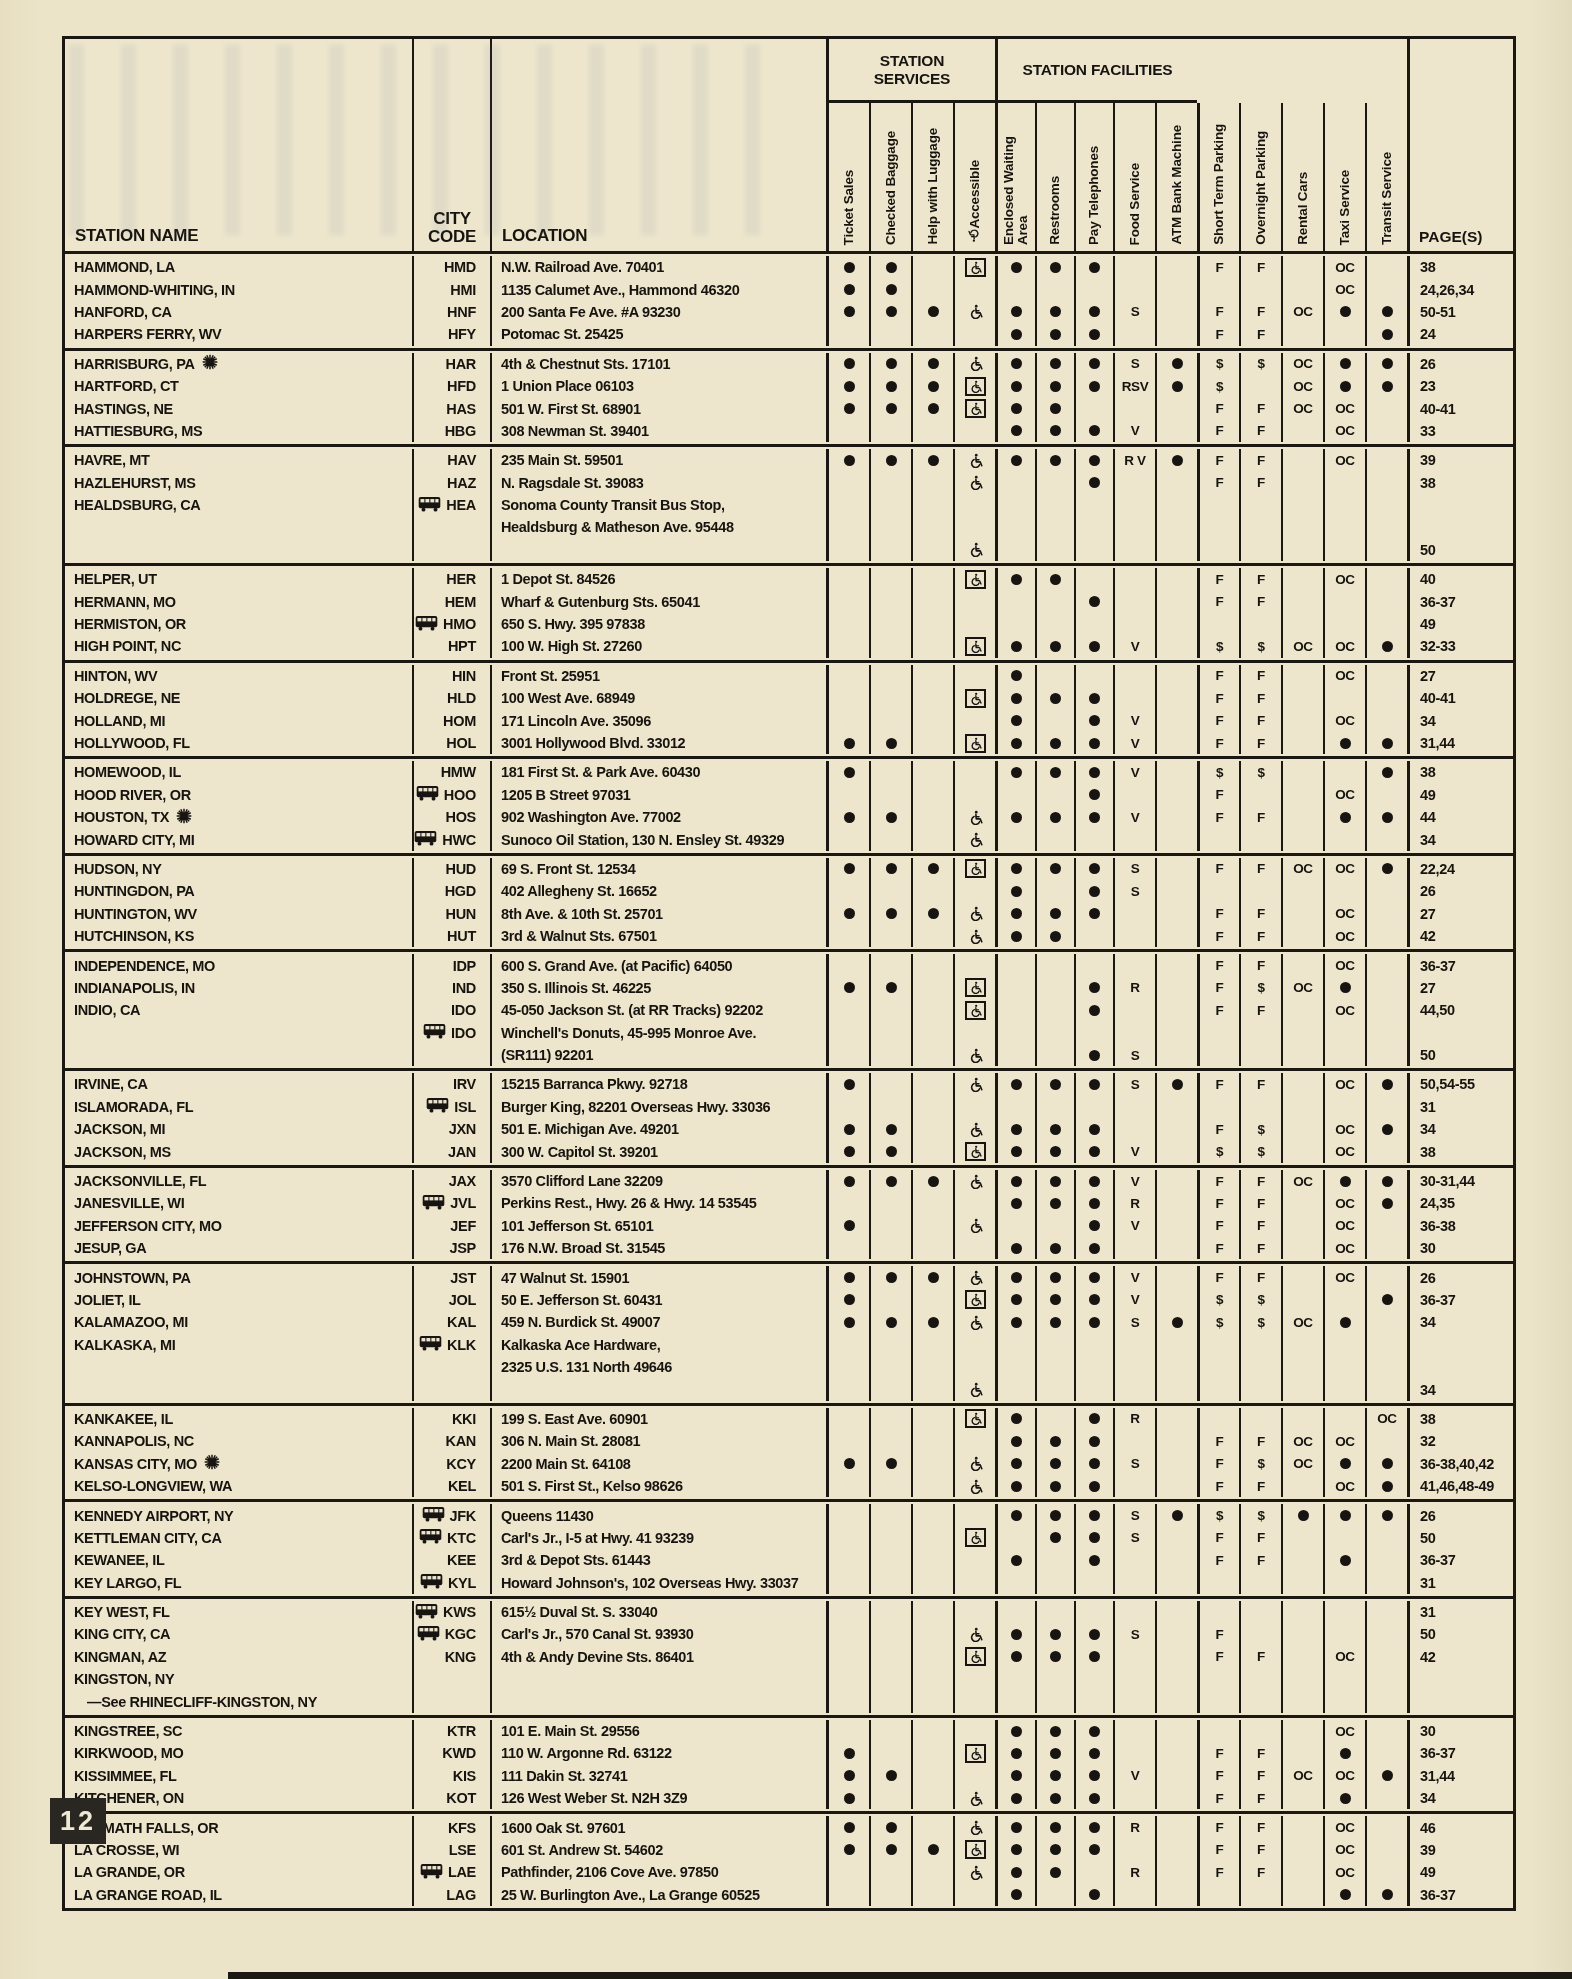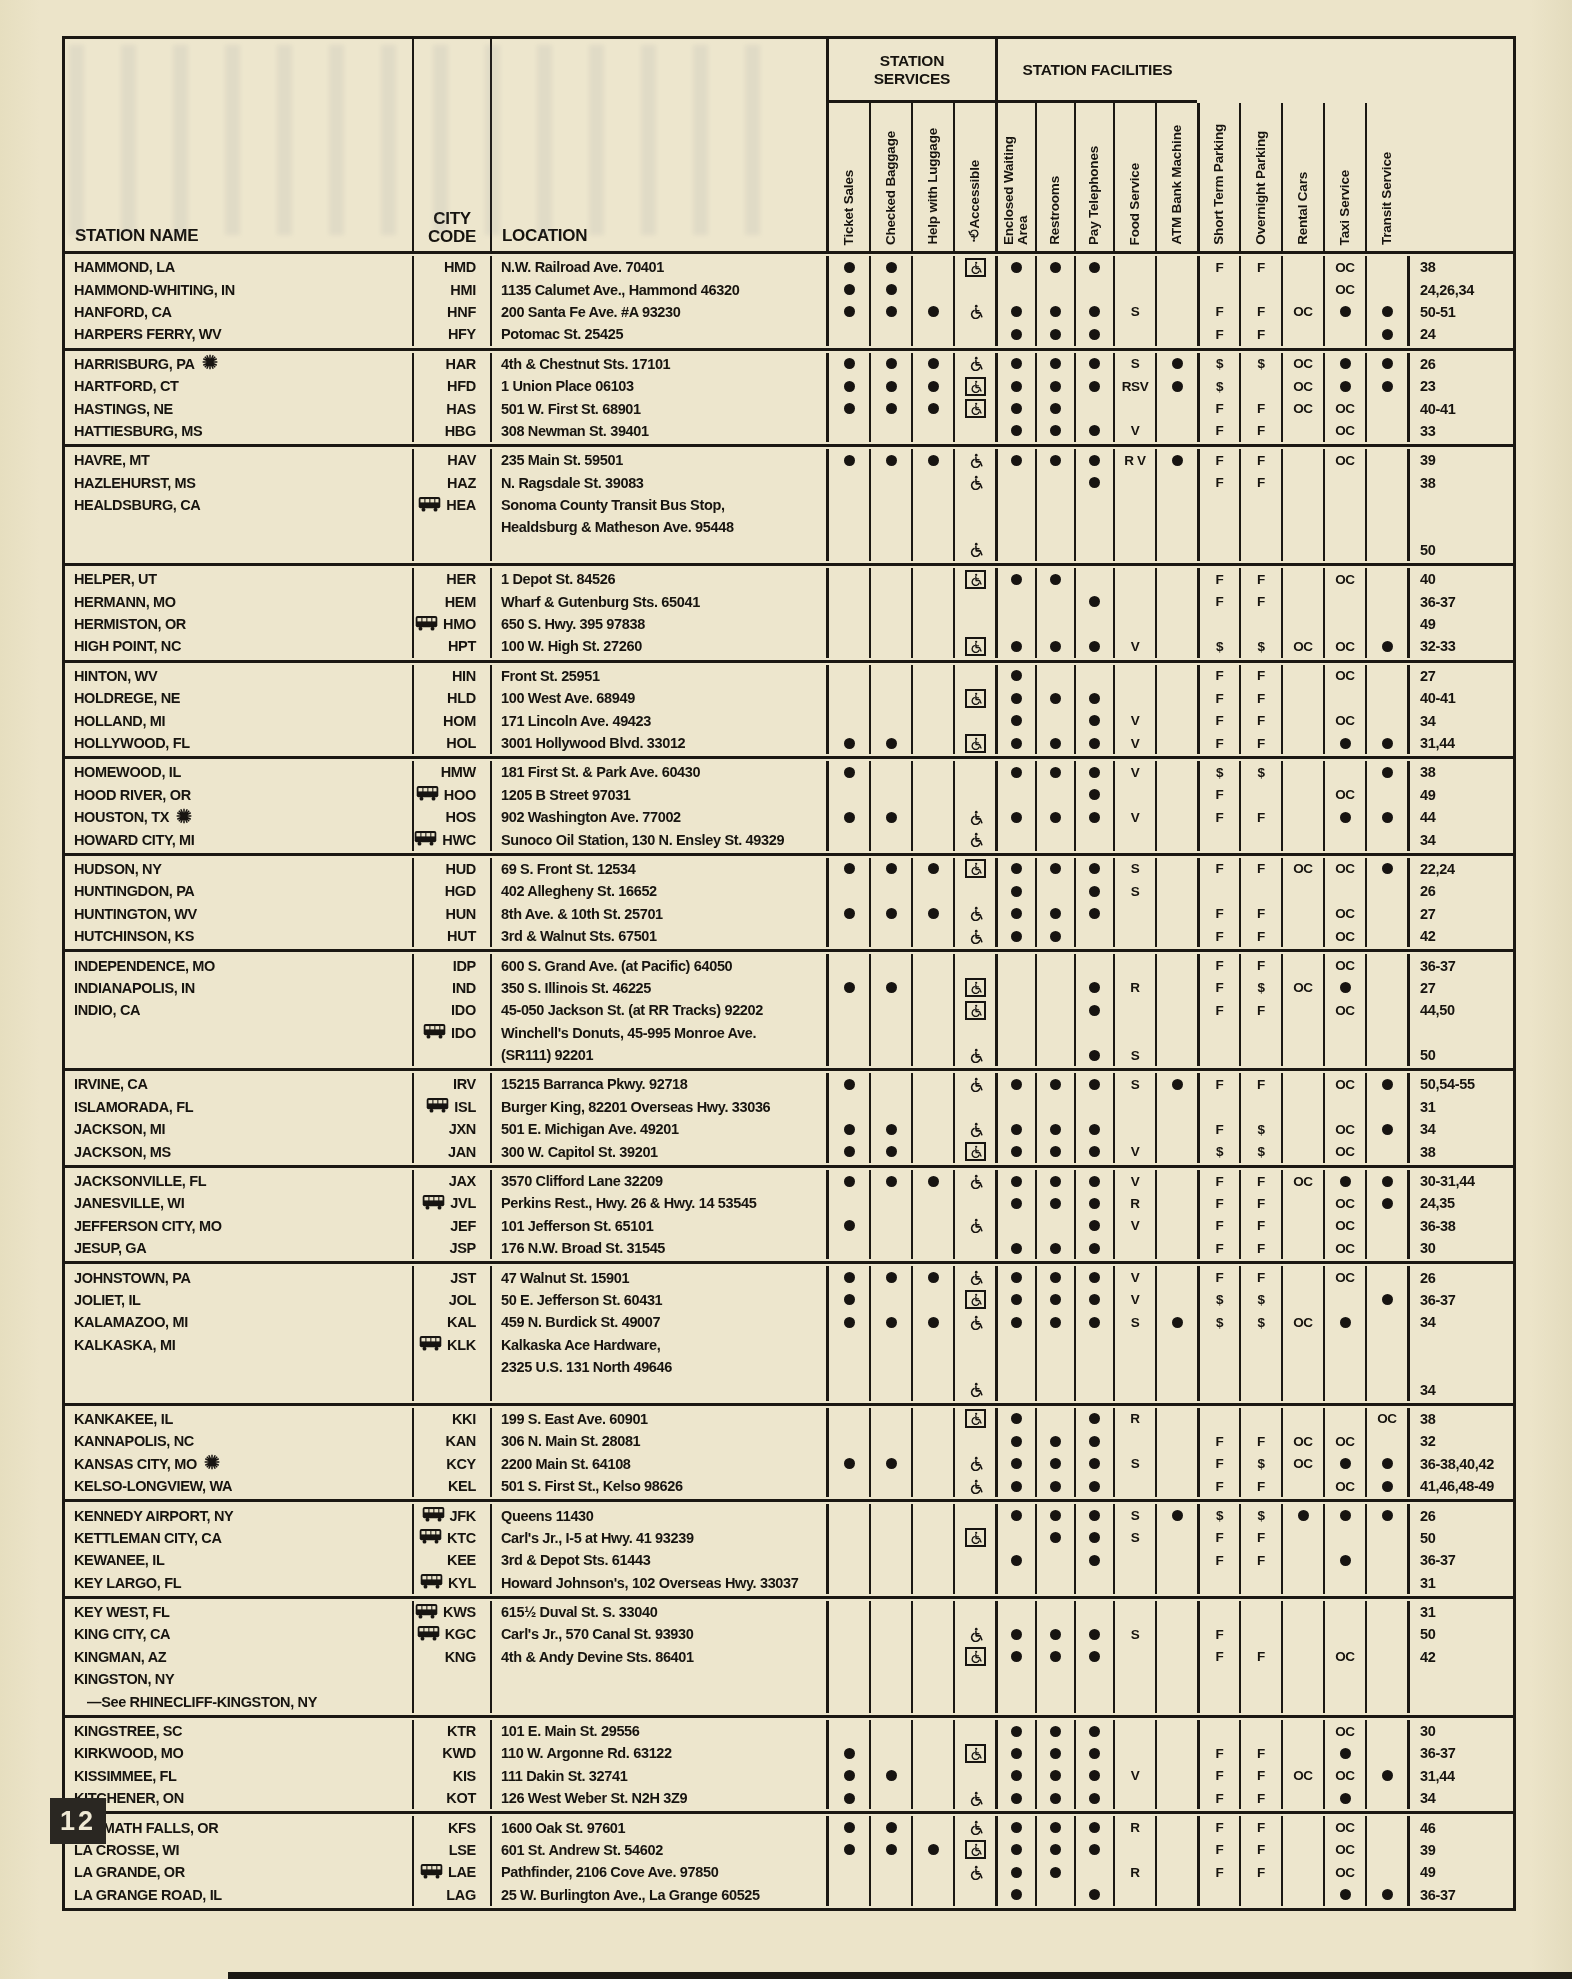--- a/index.html
+++ b/index.html
@@ -68,20 +68,23 @@
       <span>STATION NAME</span>
     </div>
     <div class="hleft codecell" style="grid-column:2">
       <span>CITY CODE</span>
     </div>
     <div class="hleft loccell" style="grid-column:3">
       <span>LOCATION</span>
     </div>
     <div class="hgroup" style="grid-column:4/8;grid-row:1">STATION SERVICES</div>
     <div class="hgroup" style="grid-column:8/13;grid-row:1">STATION FACILITIES</div>
+    <div class="hpages">
+      <span>PAGE(S)</span>
+    </div>
 
   <div class="hcell heavy" style="grid-area: 2 / 4;">
         <span class="vlab">Ticket Sales</span>
       </div>
       <div class="hcell" style="grid-area: 2 / 5;">
         <span class="vlab">Checked Baggage</span>
       </div>
       <div class="hcell" style="grid-area: 2 / 6;">
         <span class="vlab">Help with Luggage</span>
       </div>
@@ -1010,21 +1013,21 @@
           </div>
         </div>
         <div class="trow grid18">
           <div class="c-name">
             <span>HOLLAND, MI</span>
           </div>
           <div class="c-code">
             <span>HOM</span>
           </div>
           <div class="c-loc">
-            <span>171 Lincoln Ave. 49423</span>
+            <span>171 Lincoln Ave. 35096</span>
           </div>
           <div class="c-sv heavy"></div>
           <div class="c-sv"></div>
           <div class="c-sv"></div>
           <div class="c-sv"></div>
           <div class="c-sv heavy">
             <span class="dot"></span>
           </div>
           <div class="c-sv"></div>
           <div class="c-sv">

